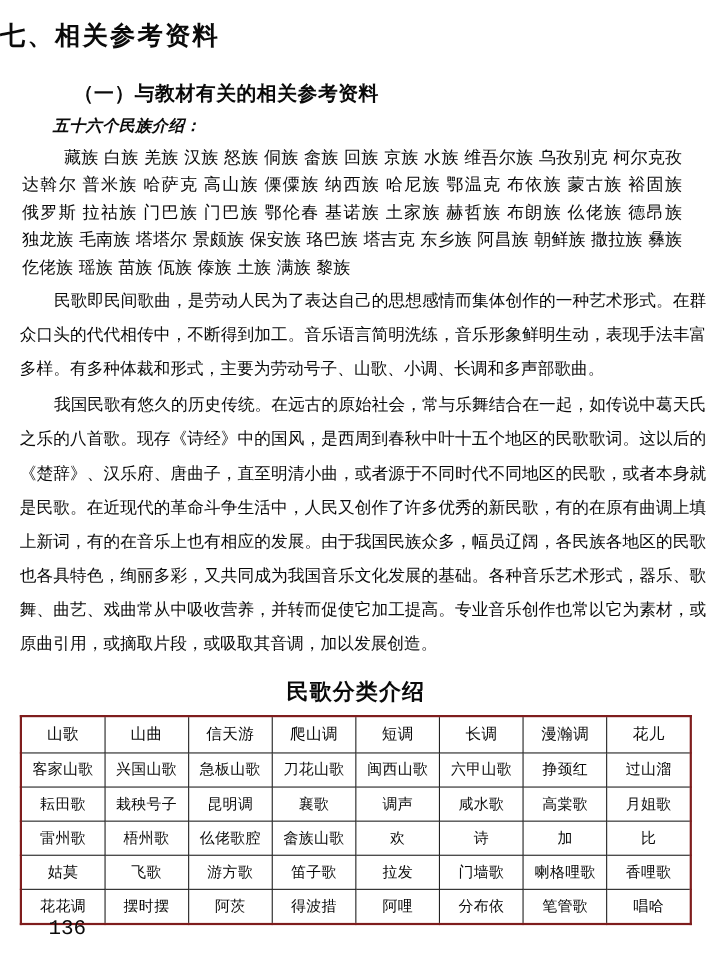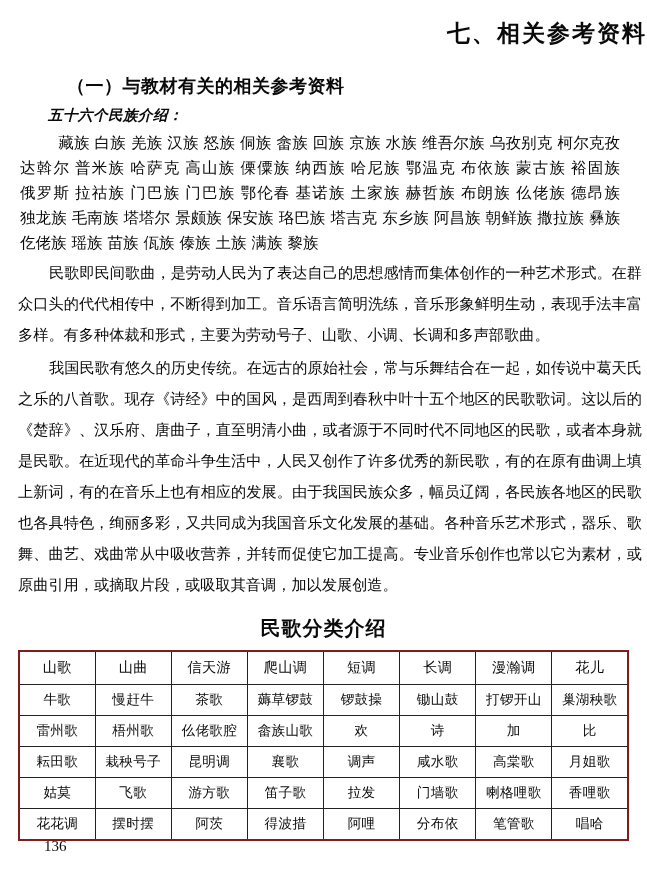--- a/index.html
+++ b/index.html
@@ -16,21 +16,21 @@
     color: #0a0a0a;
     overflow: hidden;
   }
   .page {
     position: absolute;
     inset: 0;
     padding: 0;
   }
   
   .doc-title {
-    text-align: right;
+    text-align: left;
     font-size: 23px;
     font-weight: bold;
     letter-spacing: 2px;
     margin: 0;
     padding-top: 20px;
     line-height: 1.2;
   }
   .section-title {
     font-size: 18px;
     font-weight: bold;
@@ -111,22 +111,22 @@
   }
   table.song-table tr:first-child td {
     font-size: 14.2px;
     height: 30px;
   }
   
   .page-number {
     position: absolute;
     left: 44px;
     bottom: 22px;
-    font-size: 15px;
-    font-family: Liberation Serif, serif;
+    font-size: 19px;
+    font-family: Liberation Mono, monospace;
   }
 </style>
 </head>
 <body>
 
 <div class="page">
 
   <h1 class="doc-title">七、相关参考资料</h1>
 
   <h2 class="section-title">（一）与教材有关的相关参考资料</h2>
@@ -148,50 +148,50 @@
             <td>山歌</td>
             <td>山曲</td>
             <td>信天游</td>
             <td>爬山调</td>
             <td>短调</td>
             <td>长调</td>
             <td>漫瀚调</td>
             <td>花儿</td>
           </tr>
           <tr>
-            <td>牛歌</td>
-            <td>慢赶牛</td>
-            <td>茶歌</td>
-            <td>薅草锣鼓</td>
-            <td>锣鼓操</td>
-            <td>锄山鼓</td>
-            <td>打锣开山</td>
-            <td>巢湖秧歌</td>
+            <td>客家山歌</td>
+            <td>兴国山歌</td>
+            <td>急板山歌</td>
+            <td>刀花山歌</td>
+            <td>闽西山歌</td>
+            <td>六甲山歌</td>
+            <td>挣颈红</td>
+            <td>过山溜</td>
+          </tr>
+          <tr>
+            <td>耘田歌</td>
+            <td>栽秧号子</td>
+            <td>昆明调</td>
+            <td>襄歌</td>
+            <td>调声</td>
+            <td>咸水歌</td>
+            <td>高棠歌</td>
+            <td>月姐歌</td>
           </tr>
           <tr>
             <td>雷州歌</td>
             <td>梧州歌</td>
             <td>仫佬歌腔</td>
             <td>畲族山歌</td>
             <td>欢</td>
             <td>诗</td>
             <td>加</td>
             <td>比</td>
           </tr>
           <tr>
-            <td>耘田歌</td>
-            <td>栽秧号子</td>
-            <td>昆明调</td>
-            <td>襄歌</td>
-            <td>调声</td>
-            <td>咸水歌</td>
-            <td>高棠歌</td>
-            <td>月姐歌</td>
-          </tr>
-          <tr>
             <td>姑莫</td>
             <td>飞歌</td>
             <td>游方歌</td>
             <td>笛子歌</td>
             <td>拉发</td>
             <td>门墙歌</td>
             <td>喇格哩歌</td>
             <td>香哩歌</td>
           </tr>
           <tr>

